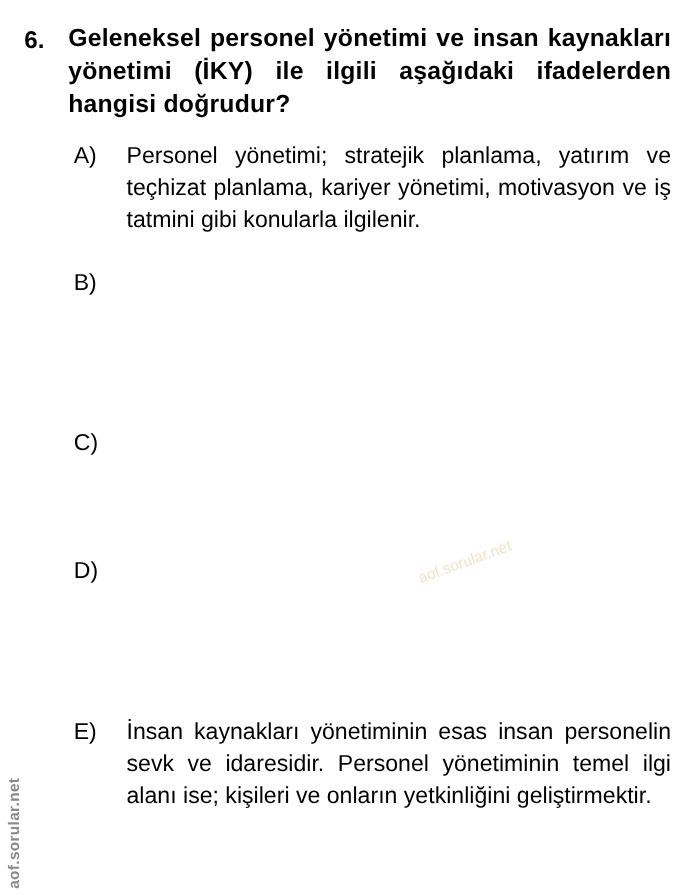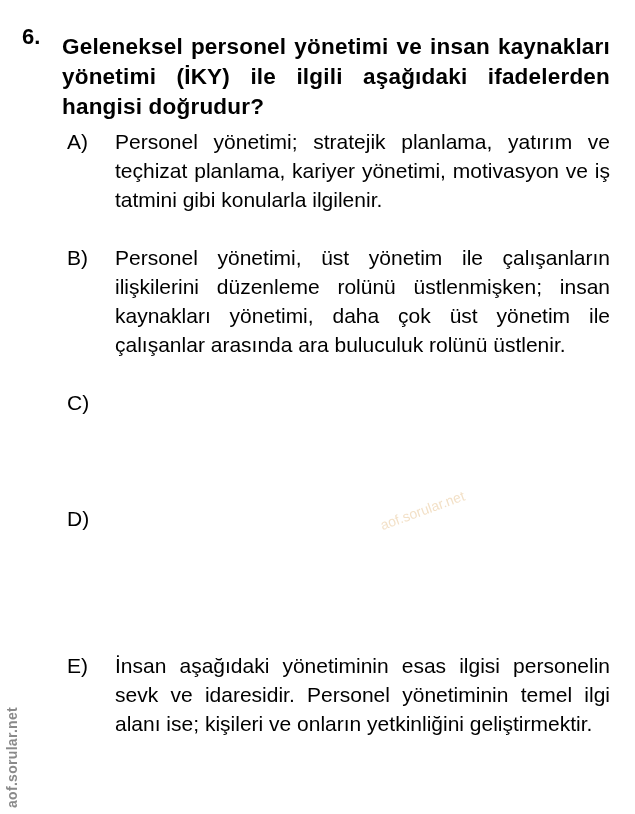--- a/index.html
+++ b/index.html
@@ -25,21 +25,21 @@
       position: absolute;
       left: 22px;
       top: 4px;
       font-weight: bold;
       font-size: 22px;
       line-height: 30px;
     }
     .q-stem {
       position: absolute;
       left: 62px;
-      top: 14px;
+      top: 2px;
       width: 548px;
       font-weight: bold;
       font-size: 22.5px;
       line-height: 30px;
       text-align: justify;
       text-align-last: left;
       letter-spacing: 0.2px;
     }
     .options {
       position: absolute;
@@ -106,28 +106,27 @@
   <div class="q-stem">Geleneksel personel yönetimi ve insan kaynakları yönetimi (İKY) ile ilgili aşağıdaki ifadelerden hangisi doğrudur?</div>
 </div>
 
 <div class="options">
   <div class="option option-a">
     <span class="opt-letter">A)</span>
     <div class="opt-text">Personel yönetimi; stratejik planlama, yatırım ve teçhizat planlama, kariyer yönetimi, motivasyon ve iş tatmini gibi konularla ilgilenir.</div>
   </div>
   <div class="option option-b">
     <span class="opt-letter">B)</span>
-    <div class="opt-text">Personel yönetimi, üst yönetim ile çalışanların ilişkilerini düzenleme rolünü üstlenmişken; insan kaynakları yönetimi, daha çok üst yönetim ile çalışanlar arasında ara buluculuk rolünü üstlenir.</div>
   </div>
   <div class="option option-c">
     <span class="opt-letter">C)</span>
   </div>
   <div class="option option-d">
     <span class="opt-letter">D)</span>
   </div>
   <div class="option option-e">
     <span class="opt-letter">E)</span>
-    <div class="opt-text">İnsan aşağıdaki yönetiminin esas ilgisi personelin sevk ve idaresidir. Personel yönetiminin temel ilgi alanı ise; kişileri ve onların yetkinliğini geliştirmektir.</div>
+    <div class="opt-text">İnsan kaynakları yönetiminin esas insan personelin sevk ve idaresidir. Personel yönetiminin temel ilgi alanı ise; kişileri ve onların yetkinliğini geliştirmektir.</div>
   </div>
 </div>
 
 <div class="watermark-center">aof.sorular.net</div>
 <div class="watermark-side">aof.sorular.net</div>
 
 </body></html>

